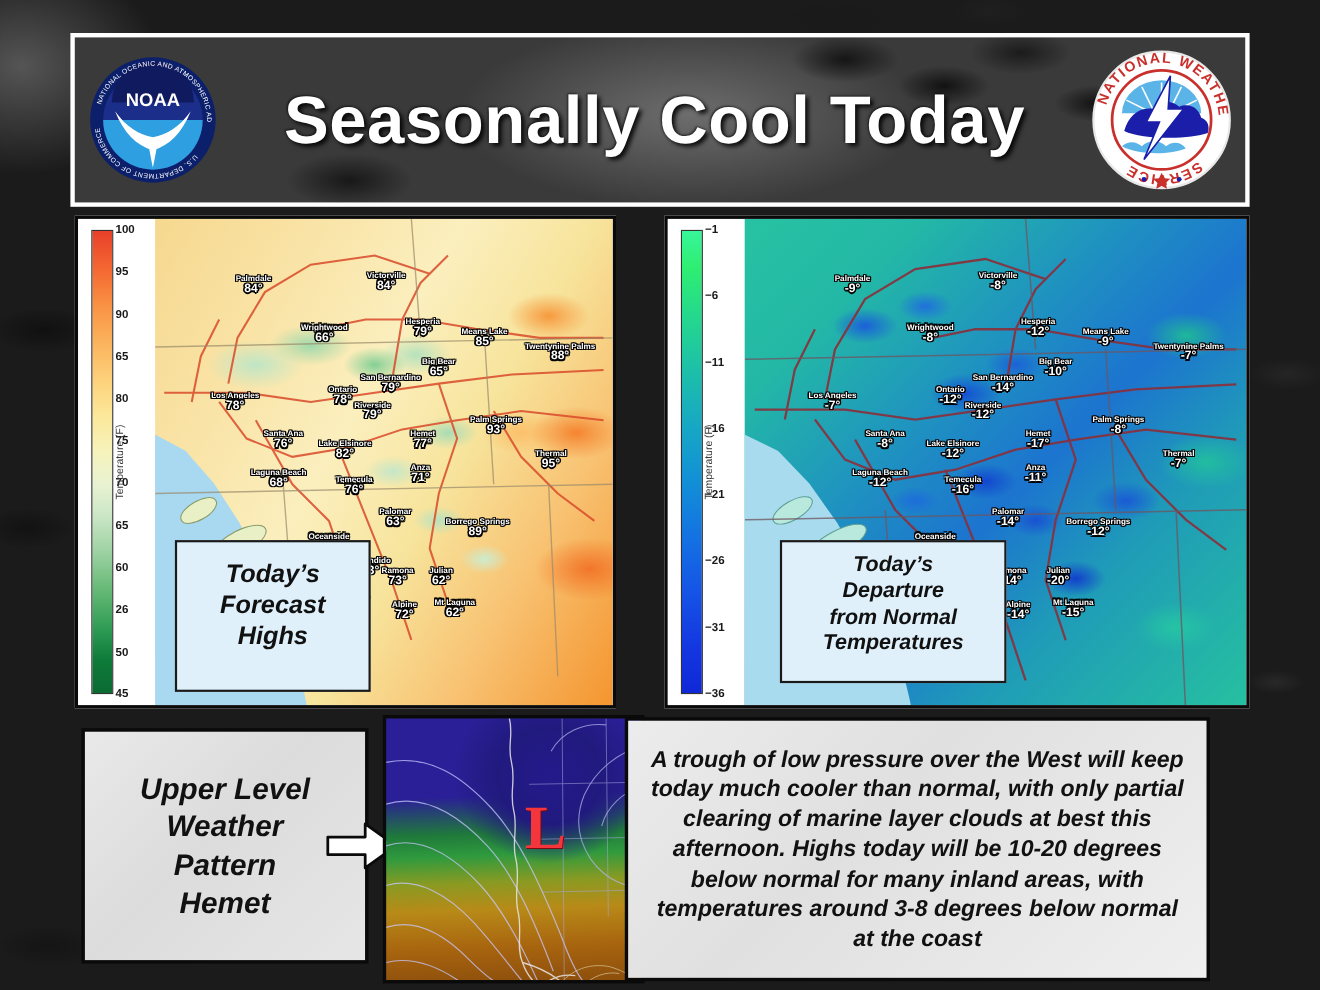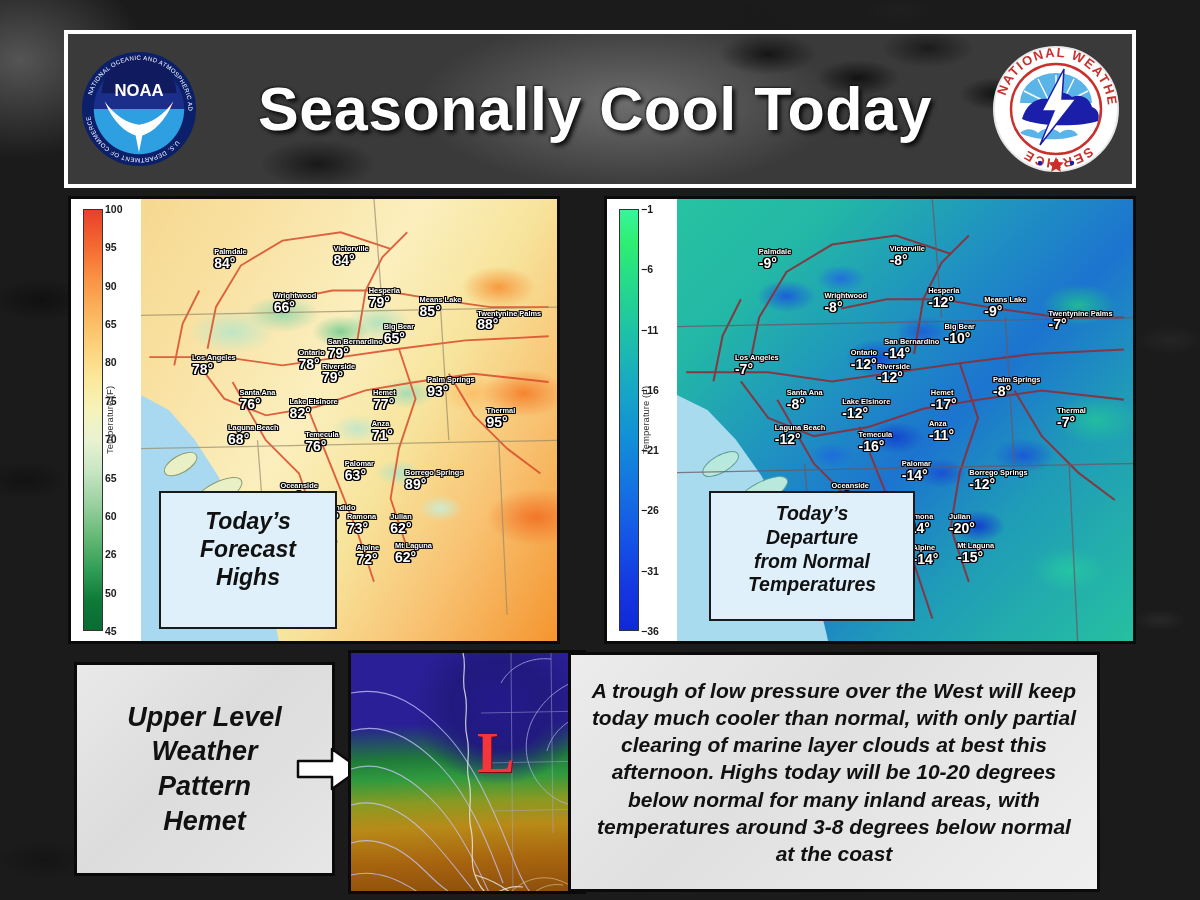--- a/index.html
+++ b/index.html
@@ -167,30 +167,30 @@
     border-radius: 50%;
   }
   .geo-dep .island { background: #b9e8dc; border-color: #5c9f96; }
 
   
   .roads { position: absolute; inset: 0; pointer-events: none; }
 
   
   .city {
     position: absolute; transform: translate(-50%, -50%);
-    text-align: left; line-height: 1.0;
+    text-align: center; line-height: 1.0;
     white-space: nowrap; pointer-events: none;
   }
   .city .nm {
     display: block; font-size: 7.4px; font-weight: bold; color: #fff;
     text-shadow: 1px 1px 0 #000, -1px 1px 0 #000, 1px -1px 0 #000, -1px -1px 0 #000,
                  0 1px 0 #000, 0 -1px 0 #000, 1px 0 0 #000, -1px 0 0 #000;
   }
   .city .vl {
-    display: block; font-size: 14px; font-weight: bold; color: #fff;
+    display: block; font-size: 11px; font-weight: bold; color: #fff;
     margin-top: .5px;
     text-shadow: 1.2px 1.2px 0 #000, -1.2px 1.2px 0 #000, 1.2px -1.2px 0 #000,
                  -1.2px -1.2px 0 #000, 0 1.4px 0 #000, 0 -1.4px 0 #000,
                  1.4px 0 0 #000, -1.4px 0 0 #000;
   }
 
   
   .map-caption {
     position: absolute;
     background: #dff0fa;

